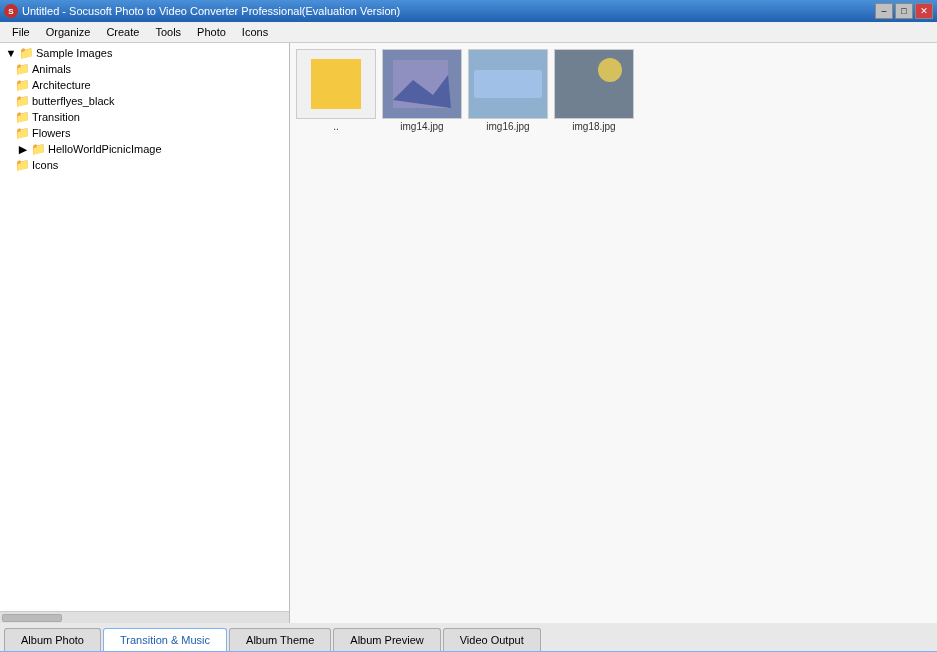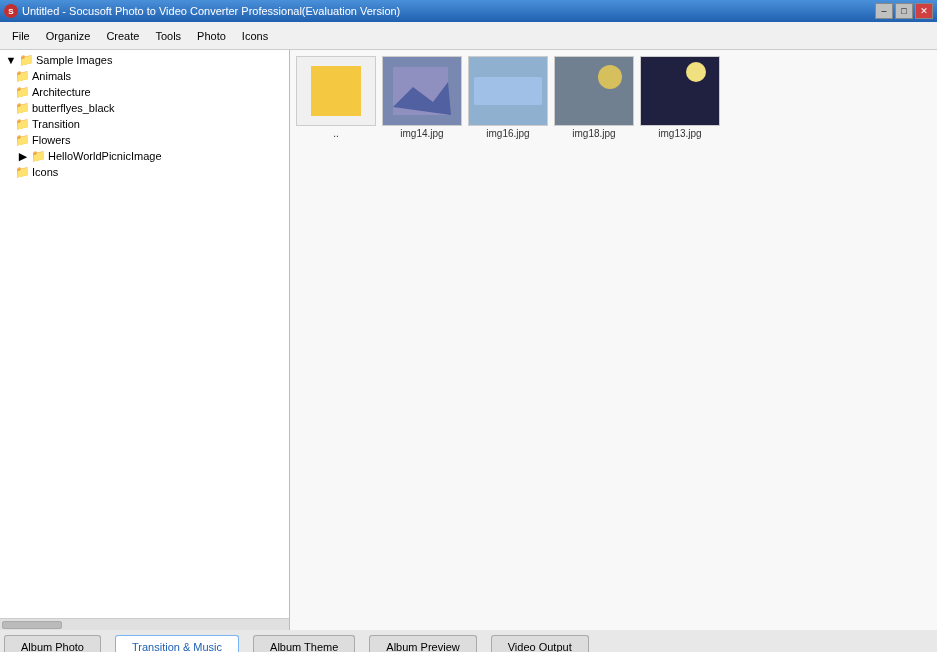--- a/index.html
+++ b/index.html
@@ -6,21 +6,21 @@
     body { font-family: 'Segoe UI', Tahoma, sans-serif; font-size: 11px; background: #d4d0c8; width: 937px; height: 652px; overflow: hidden; }
     
     
     #titlebar { background: linear-gradient(to bottom, #4a90d9, #2060b0); height: 22px; display: flex; align-items: center; justify-content: space-between; padding: 0 4px; color: white; }
     #titlebar .title { display: flex; align-items: center; gap: 4px; font-size: 11px; }
     #titlebar .controls { display: flex; gap: 2px; }
     #titlebar .ctrl-btn { width: 18px; height: 16px; background: #c0c0c0; border: 1px solid #888; display: flex; align-items: center; justify-content: center; cursor: pointer; font-size: 9px; color: #000; }
     #titlebar .ctrl-btn.close { background: #d04040; color: white; }
     
     
-    #menubar { background: #f0f0f0; height: 28px; display: flex; align-items: center; padding: 0 4px; border-bottom: 1px solid #ccc; }
+    #menubar { background: #f0f0f0; height: 21px; display: flex; align-items: center; padding: 0 4px; border-bottom: 1px solid #ccc; }
     .menu-item { padding: 2px 8px; cursor: pointer; font-size: 11px; }
     
     
     #main { display: flex; height: 580px; }
     
     
     #filetree { width: 290px; border-right: 1px solid #bbb; background: white; display: flex; flex-direction: column; }
     #tree-content { flex: 1; overflow: auto; padding: 2px; }
     .tree-item { display: flex; align-items: center; gap: 2px; padding: 1px 2px; cursor: pointer; white-space: nowrap; }
     .tree-icon { width: 14px; height: 14px; display: inline-flex; align-items: center; justify-content: center; }
@@ -29,21 +29,21 @@
     
     
     #thumbnails { flex: 1; background: #f8f8f8; overflow: hidden; display: flex; flex-direction: column; }
     #thumb-grid { display: flex; flex-wrap: wrap; padding: 4px; gap: 2px; flex: 1; align-content: flex-start; }
     .thumb-item { display: flex; flex-direction: column; align-items: center; cursor: pointer; padding: 2px; }
     .thumb-img { width: 80px; height: 70px; border: 1px solid #ccc; background: #ddd; display: flex; align-items: center; justify-content: center; overflow: hidden; }
     .thumb-label { font-size: 10px; color: #333; margin-top: 2px; }
     
     
     #tabbar { height: 30px; background: #e8e8e8; display: flex; align-items: flex-end; border-bottom: 2px solid #7ab4f5; padding-left: 4px; }
-    .tab { padding: 5px 16px; cursor: pointer; background: #ddd; border: 1px solid #aaa; border-bottom: none; margin-right: 14px; font-size: 11px; border-radius: 3px 3px 0 0; }
+    .tab { padding: 5px 16px; cursor: pointer; background: #ddd; border: 1px solid #aaa; border-bottom: none; margin-right: 2px; font-size: 11px; border-radius: 3px 3px 0 0; }
     .tab.active { background: white; border-color: #7ab4f5; font-weight: normal; color: #2060b0; }
     
     
     .app-icon { width: 14px; height: 14px; background: #c03030; border-radius: 50%; display: inline-flex; align-items: center; justify-content: center; color: white; font-size: 8px; font-weight: bold; }
   </style>
 </head>
 <body>
 
 <div id="titlebar">
   <div class="title">
@@ -141,29 +141,20 @@
       </div>
       <div class="thumb-item">
         <div class="thumb-img" style="background: linear-gradient(135deg, #607080, #809090);">
           <svg width="78" height="68" viewBox="0 0 78 68">
               <rect width="78" height="68" fill="#708090"></rect>
               <circle cx="55" cy="20" r="12" fill="#f0d050" opacity="0.8"></circle>
             </svg>
         </div>
         <span class="thumb-label">img18.jpg</span>
       </div>
-      <div class="thumb-item">
-        <div class="thumb-img" style="background: #202040;">
-          <svg width="78" height="68" viewBox="0 0 78 68">
-              <rect width="78" height="68" fill="#202040"></rect>
-              <circle cx="55" cy="15" r="10" fill="#f0e080"></circle>
-            </svg>
-        </div>
-        <span class="thumb-label">img13.jpg</span>
-      </div>
     </div>
   </div>
 </div>
 
 <div id="tabbar">
   <div class="tab">Album Photo</div>
   <div class="tab active">Transition &amp; Music</div>
   <div class="tab">Album Theme</div>
   <div class="tab">Album Preview</div>
   <div class="tab">Video Output</div>

